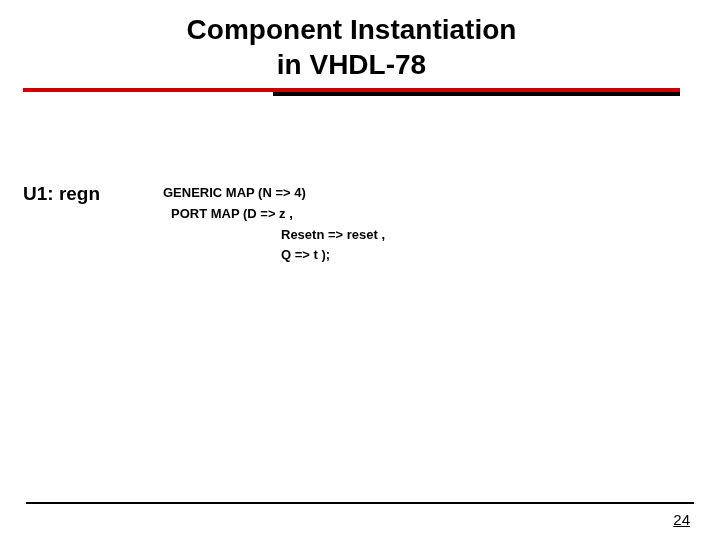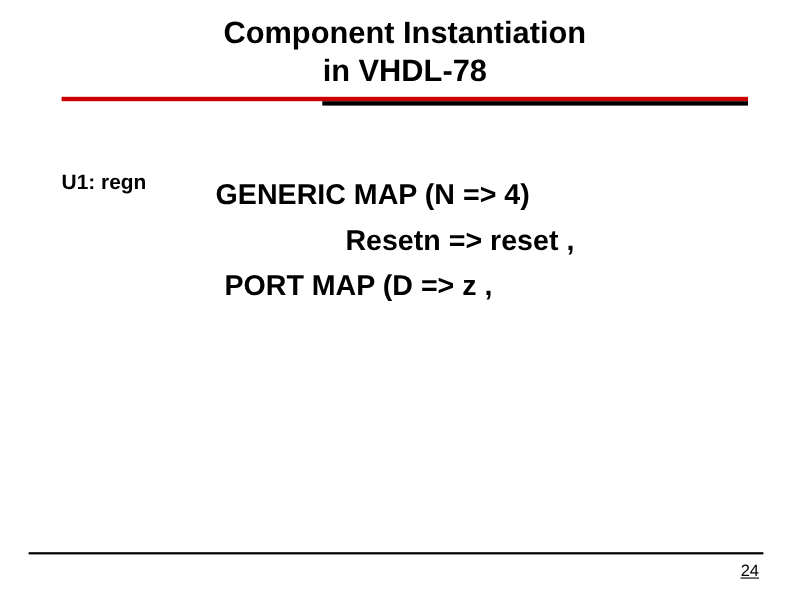--- a/index.html
+++ b/index.html
@@ -11,21 +11,21 @@
       width: 720px;
       height: 540px;
       background: #ffffff;
       font-family: Arial, Helvetica, sans-serif;
       position: relative;
       overflow: hidden;
     }
     .slide {
       width: 100%;
       height: 100%;
-      padding: 12px 40px 30px 56px;
+      padding: 12px 40px 30px 23px;
       position: relative;
     }
     .title-block {
       text-align: center;
       margin-bottom: 0;
     }
     .title-line {
       font-size: 28px;
       font-weight: bold;
       color: #000000;
@@ -47,41 +47,41 @@
     }
     .underline-black {
       position: absolute;
       left: 38%;
       top: 4px;
       height: 4px;
       width: 62%;
       background: #000000;
     }
     .content {
-      margin-top: 60px;
+      margin-top: 87px;
       padding-left: 0;
     }
     .code-row {
       display: flex;
       align-items: flex-start;
     }
     .label-col {
       width: 140px;
       flex-shrink: 0;
     }
     .code-col {
       flex: 1;
     }
     .instance-label {
       font-size: 19px;
       font-weight: bold;
       color: #000000;
     }
     .code-line {
-      font-size: 26px;
+      font-size: 13px;
       font-weight: bold;
       color: #000000;
       line-height: 1.6;
       white-space: pre;
     }
     .indent-1 {
       padding-left: 8px;
     }
     .indent-2 {
       padding-left: 118px;
@@ -116,21 +116,22 @@
     </div>
   </div>
 
   <div class="content">
     <div class="code-row">
       <div class="label-col">
         <span class="instance-label">U1: regn</span>
       </div>
       <div class="code-col">
         <div class="code-line">GENERIC MAP (N =&gt; 4)</div>
+        <div class="code-line indent-1">PORT MAP (D =&gt; z ,</div>
         <div class="code-line indent-2">Resetn =&gt; reset ,</div>
-        <div class="code-line indent-1">PORT MAP (D =&gt; z ,</div>
+        <div class="code-line indent-2">Q =&gt; t );</div>
       </div>
     </div>
   </div>
 
   <div class="footer-line"></div>
   <div class="page-number">24</div>
 </div>
 
 </body></html>

